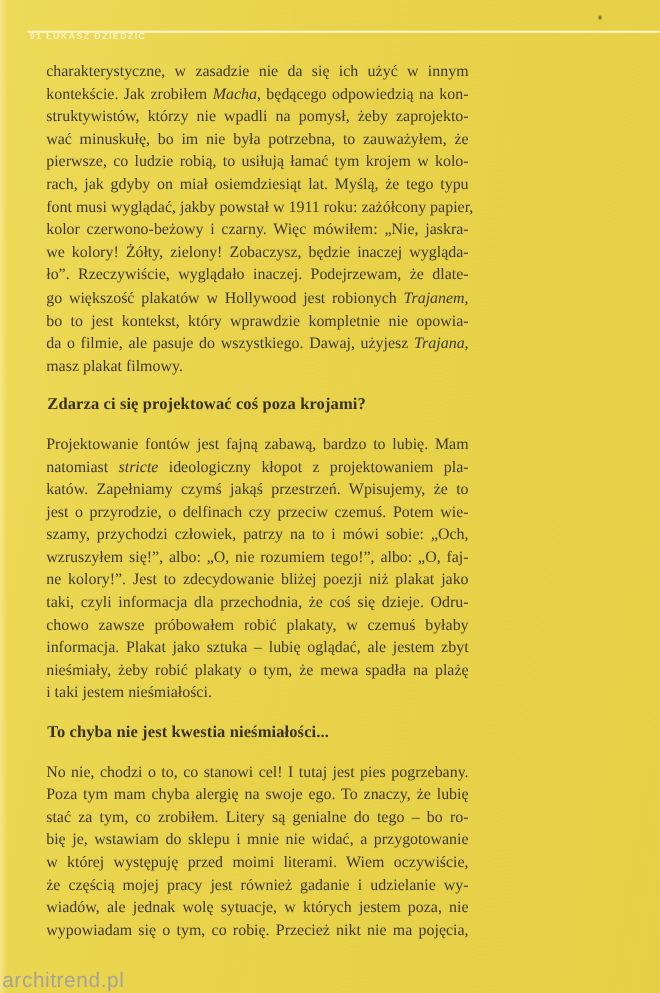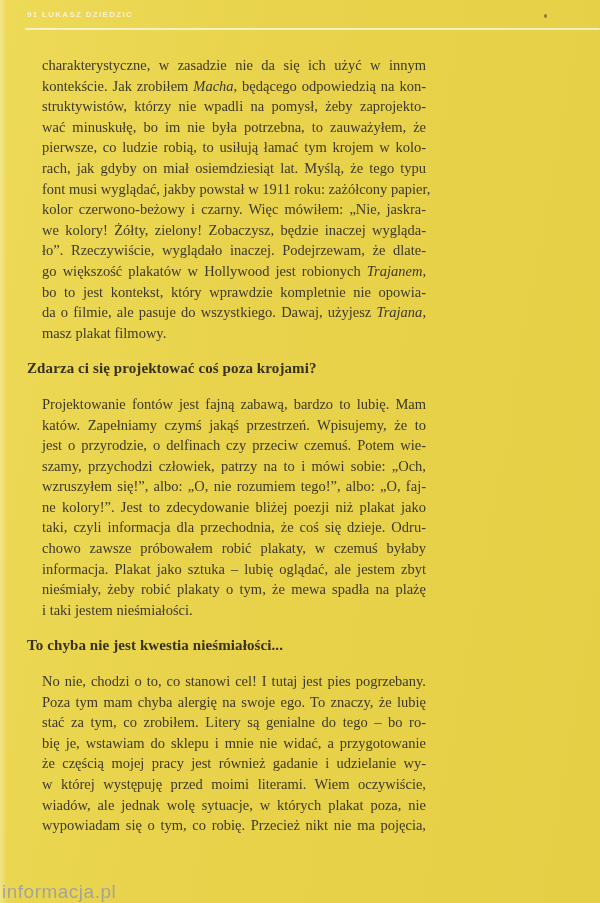--- a/index.html
+++ b/index.html
@@ -24,21 +24,21 @@
     overflow:hidden;
   }
   
   .page::before{
     content:"";
     position:absolute;left:0;top:0;bottom:0;width:7px;
     background:linear-gradient(90deg,rgba(255,255,240,.35),rgba(255,255,240,0));
     pointer-events:none;
   }
   .running-head{
-    position:absolute;left:27px;top:10px;
+    position:absolute;left:27px;top:28px;
     font-family:"Liberation Sans","DejaVu Sans",sans-serif;
     font-size:8px;font-weight:bold;
     letter-spacing:1.3px;
     color:var(--header);
     text-transform:uppercase;
     white-space:nowrap;
   }
   .head-rule{
     position:absolute;left:25px;right:0;top:28px;height:2px;
     background:linear-gradient(180deg,rgba(255,252,225,.95),rgba(255,252,225,.55));
@@ -59,21 +59,21 @@
     white-space:nowrap;
     text-align:justify;
     text-align-last:justify;
     height:20.6px;
   }
   .line.end{text-align-last:left;}
   .line em{font-style:italic;}
   .heading{
     font-weight:bold;
     font-size:15px;
-    margin:8px 0 14px 0;
+    margin:8px 0 14px 16px;
     letter-spacing:.1px;
     color:#37321f;
   }
   .watermark{
     position:absolute;left:2px;top:881px;
     font-family:"Liberation Sans","DejaVu Sans",sans-serif;
     font-size:19px;
     color:var(--wm);
     letter-spacing:.5px;
     opacity:.95;
@@ -99,37 +99,38 @@
         <div class="line">we kolory! Żółty, zielony! Zobaczysz, będzie inaczej wygląda-</div>
         <div class="line">ło”. Rzeczywiście, wyglądało inaczej. Podejrzewam, że dlate-</div>
         <div class="line">go większość plakatów w Hollywood jest robionych <em>Trajanem</em>,</div>
         <div class="line">bo to jest kontekst, który wprawdzie kompletnie nie opowia-</div>
         <div class="line">da o filmie, ale pasuje do wszystkiego. Dawaj, użyjesz <em>Trajana</em>,</div>
         <div class="line end">masz plakat filmowy.</div>
       </div>
       <div class="heading">Zdarza ci się projektować coś poza krojami?</div>
       <div class="para">
         <div class="line">Projektowanie fontów jest fajną zabawą, bardzo to lubię. Mam</div>
+        <div class="line">natomiast <em>stricte</em> ideologiczny kłopot z projektowaniem pla-</div>
         <div class="line">katów. Zapełniamy czymś jakąś przestrzeń. Wpisujemy, że to</div>
         <div class="line">jest o przyrodzie, o delfinach czy przeciw czemuś. Potem wie-</div>
         <div class="line">szamy, przychodzi człowiek, patrzy na to i mówi sobie: „Och,</div>
         <div class="line">wzruszyłem się!”, albo: „O, nie rozumiem tego!”, albo: „O, faj-</div>
         <div class="line">ne kolory!”. Jest to zdecydowanie bliżej poezji niż plakat jako</div>
         <div class="line">taki, czyli informacja dla przechodnia, że coś się dzieje. Odru-</div>
         <div class="line">chowo zawsze próbowałem robić plakaty, w czemuś byłaby</div>
         <div class="line">informacja. Plakat jako sztuka – lubię oglądać, ale jestem zbyt</div>
         <div class="line">nieśmiały, żeby robić plakaty o tym, że mewa spadła na plażę</div>
         <div class="line end">i taki jestem nieśmiałości.</div>
       </div>
       <div class="heading">To chyba nie jest kwestia nieśmiałości...</div>
       <div class="para">
         <div class="line">No nie, chodzi o to, co stanowi cel! I tutaj jest pies pogrzebany.</div>
         <div class="line">Poza tym mam chyba alergię na swoje ego. To znaczy, że lubię</div>
         <div class="line">stać za tym, co zrobiłem. Litery są genialne do tego – bo ro-</div>
         <div class="line">bię je, wstawiam do sklepu i mnie nie widać, a przygotowanie</div>
+        <div class="line">w której występuję przed moimi literami. Wiem oczywiście,</div>
         <div class="line">że częścią mojej pracy jest również gadanie i udzielanie wy-</div>
-        <div class="line">w której występuję przed moimi literami. Wiem oczywiście,</div>
-        <div class="line">wiadów, ale jednak wolę sytuacje, w których plakat poza, nie</div>
+        <div class="line">wiadów, ale jednak wolę sytuacje, w których jestem poza, nie</div>
         <div class="line">wypowiadam się o tym, co robię. Przecież nikt nie ma pojęcia,</div>
       </div>
     </div>
-  <div class="watermark">informacja.pl</div>
+  <div class="watermark">architrend.pl</div>
 </div>
 
 </body></html>

